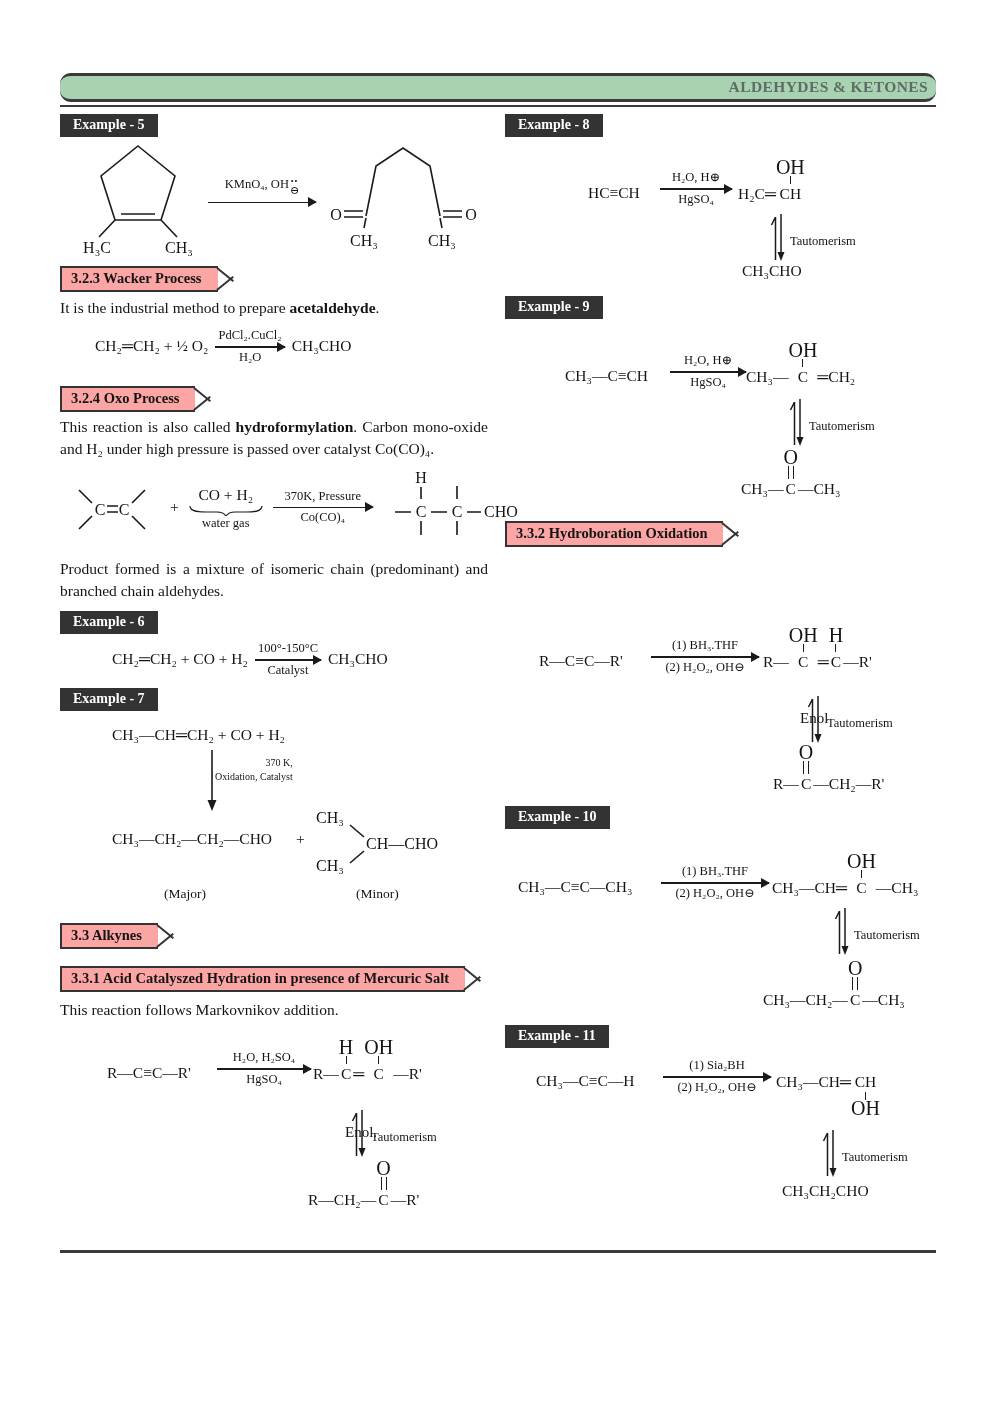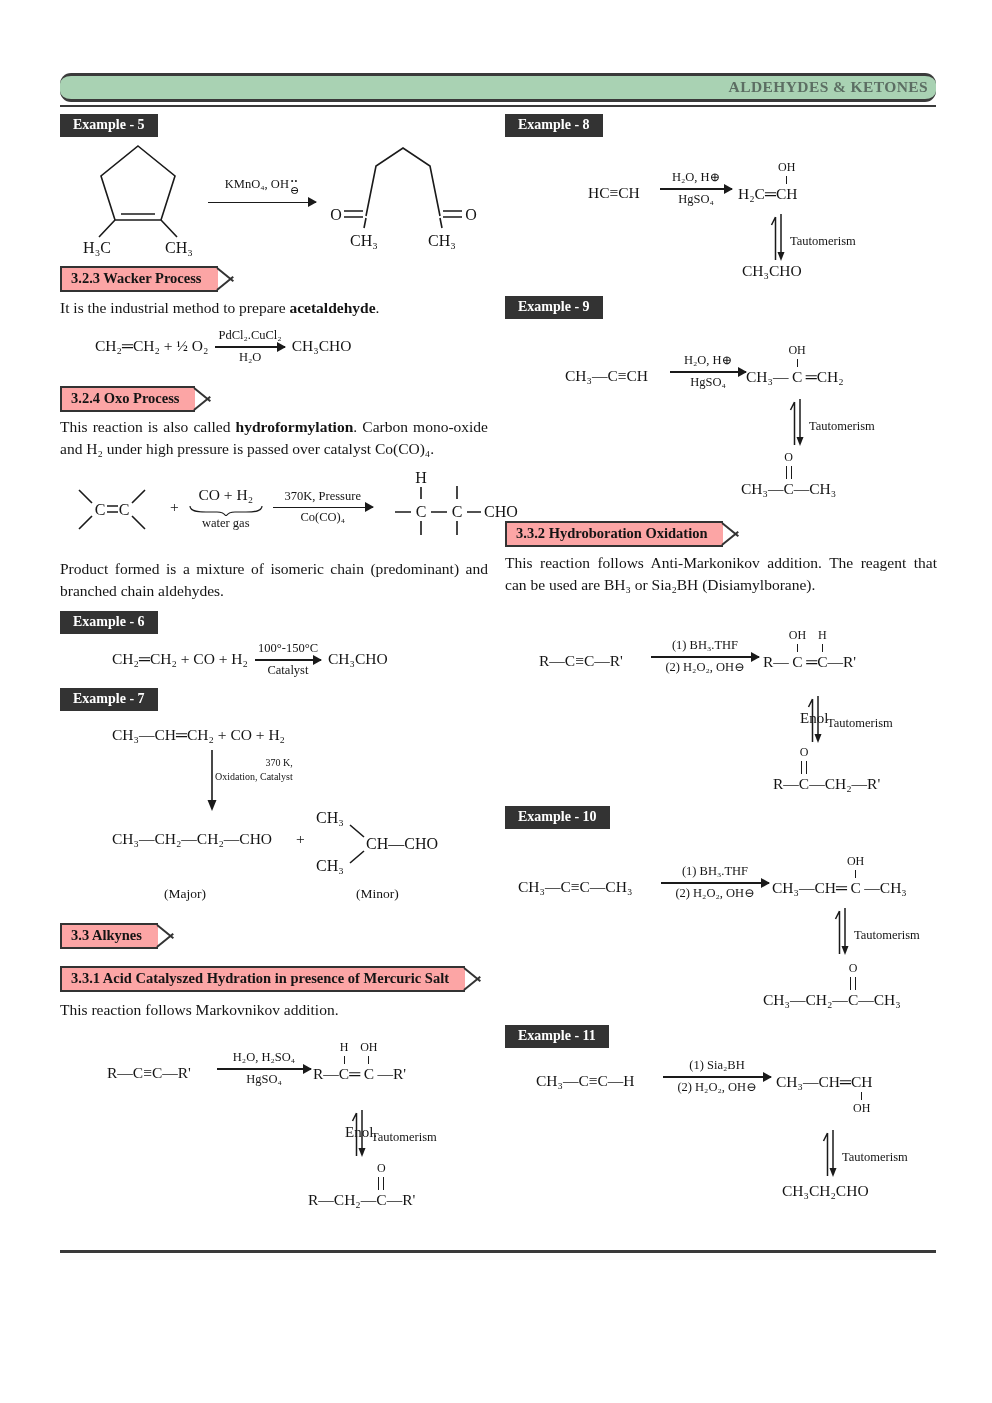--- a/index.html
+++ b/index.html
@@ -24,21 +24,21 @@
   .shead .p2{bottom:-1px;transform:rotate(-39deg);}
   
   .btxt{font-size:15.5px;line-height:1.42;}
   .just{text-align:justify;}
   
   .frmrow{display:flex;align-items:center;gap:7px;font-size:15.5px;white-space:nowrap;}
   .frm{display:inline-flex;align-items:flex-end;font-size:15.5px;white-space:nowrap;}
   .frm-top{align-items:flex-start;}
   .frm>span{line-height:20px;white-space:pre;}
   .col{display:inline-flex;flex-direction:column;align-items:center;}
-  .col .top{line-height:17px;font-size:12px;white-space:pre;text-align:center;}
+  .col .top{line-height:17px;font-size:20px;white-space:pre;text-align:center;}
   .col .vb{width:0;border-left:1.5px solid #1a1a1a;height:8px;}
   .col .db{width:4px;border-left:1.6px solid #1a1a1a;border-right:1.6px solid #1a1a1a;height:13px;}
   .col .atom{line-height:20px;font-size:15.5px;white-space:pre;}
   
   .rxn{display:inline-flex;flex-direction:column;align-items:center;font-size:12.5px;}
   .rxn .ra,.rxn .rb{padding:0 3px;line-height:15px;white-space:nowrap;}
   .rxn .rl{align-self:stretch;height:1.6px;background:#1a1a1a;position:relative;margin:3px 0 2px;}
   .rxn .rl::after{content:"";position:absolute;right:-1px;top:-4.3px;width:0;height:0;
         border-left:9px solid #1a1a1a;border-top:5px solid transparent;border-bottom:5px solid transparent;}
   .stack{display:inline-flex;flex-direction:column;align-items:center;line-height:.6;
@@ -254,21 +254,20 @@
       <span class="tl">Tautomerism</span>
     </div>
     <span class="frm abs" style="left:178px;top:118px">
       <span>CH₃—</span>
       <span class="col"><span class="top">O</span><span class="db"></span><span class="atom">C</span></span>
       <span>—CH₃</span>
     </span>
   </div>
 
   <div class="shead" style="left:505px;top:521px"><span>3.3.2  Hydroboration Oxidation</span><i class="p1"></i><i class="p2"></i></div>
-  <p class="abs btxt just" style="left:505px;top:552px;width:432px">This reaction follows Anti-Markonikov addition. The reagent that can be used are BH₃ or Sia₂BH (Disiamylborane).</p>
 
   <div class="abs" style="left:505px;top:612px;width:445px;height:195px">
     <span class="frm abs" style="left:34px;top:40px">R—C≡C—R'</span>
     <span class="rxn abs" style="left:146px;top:26px;width:108px">
       <span class="ra">(1) BH₃.THF</span>
       <span class="rl"></span>
       <span class="rb">(2) H₂O₂, OH⊖</span>
     </span>
     <span class="frm abs" style="left:258px;top:15px">
       <span>R—</span>

